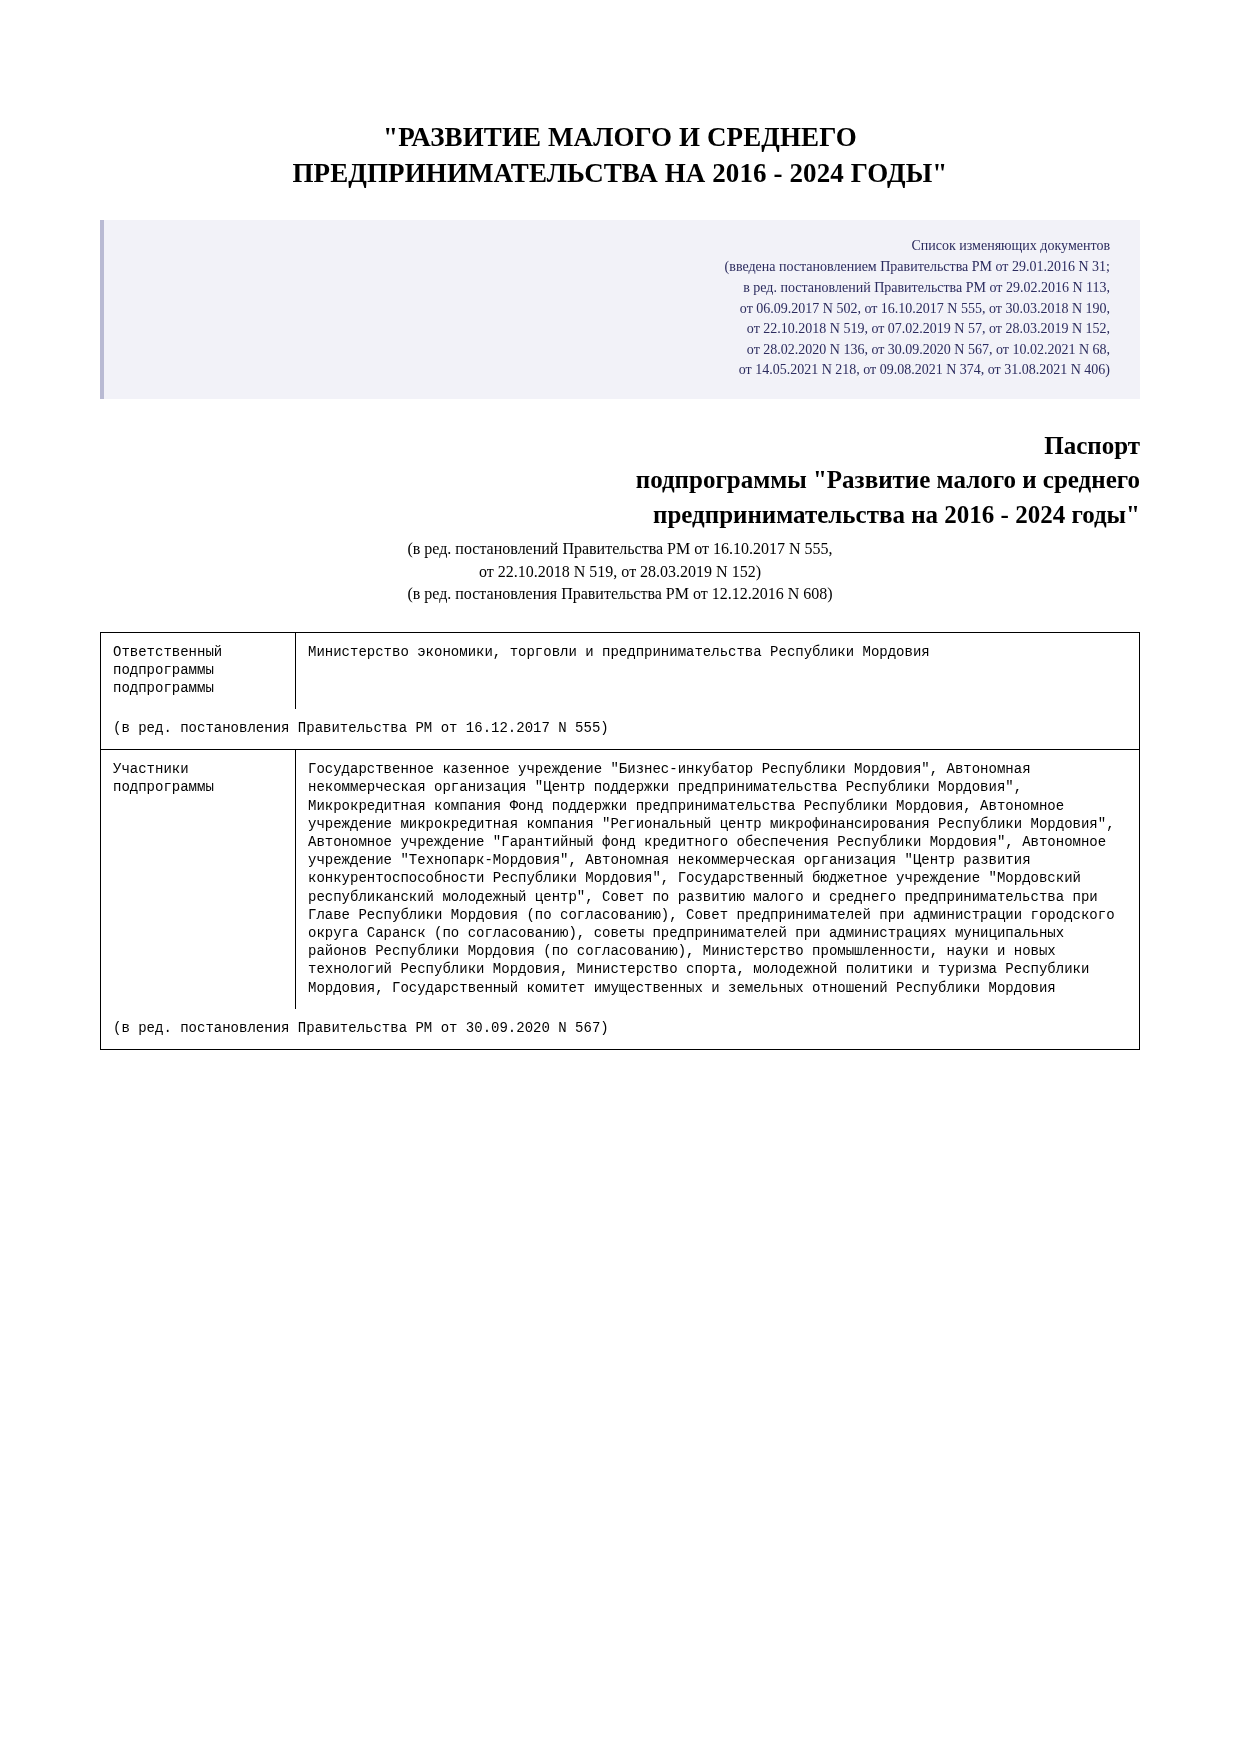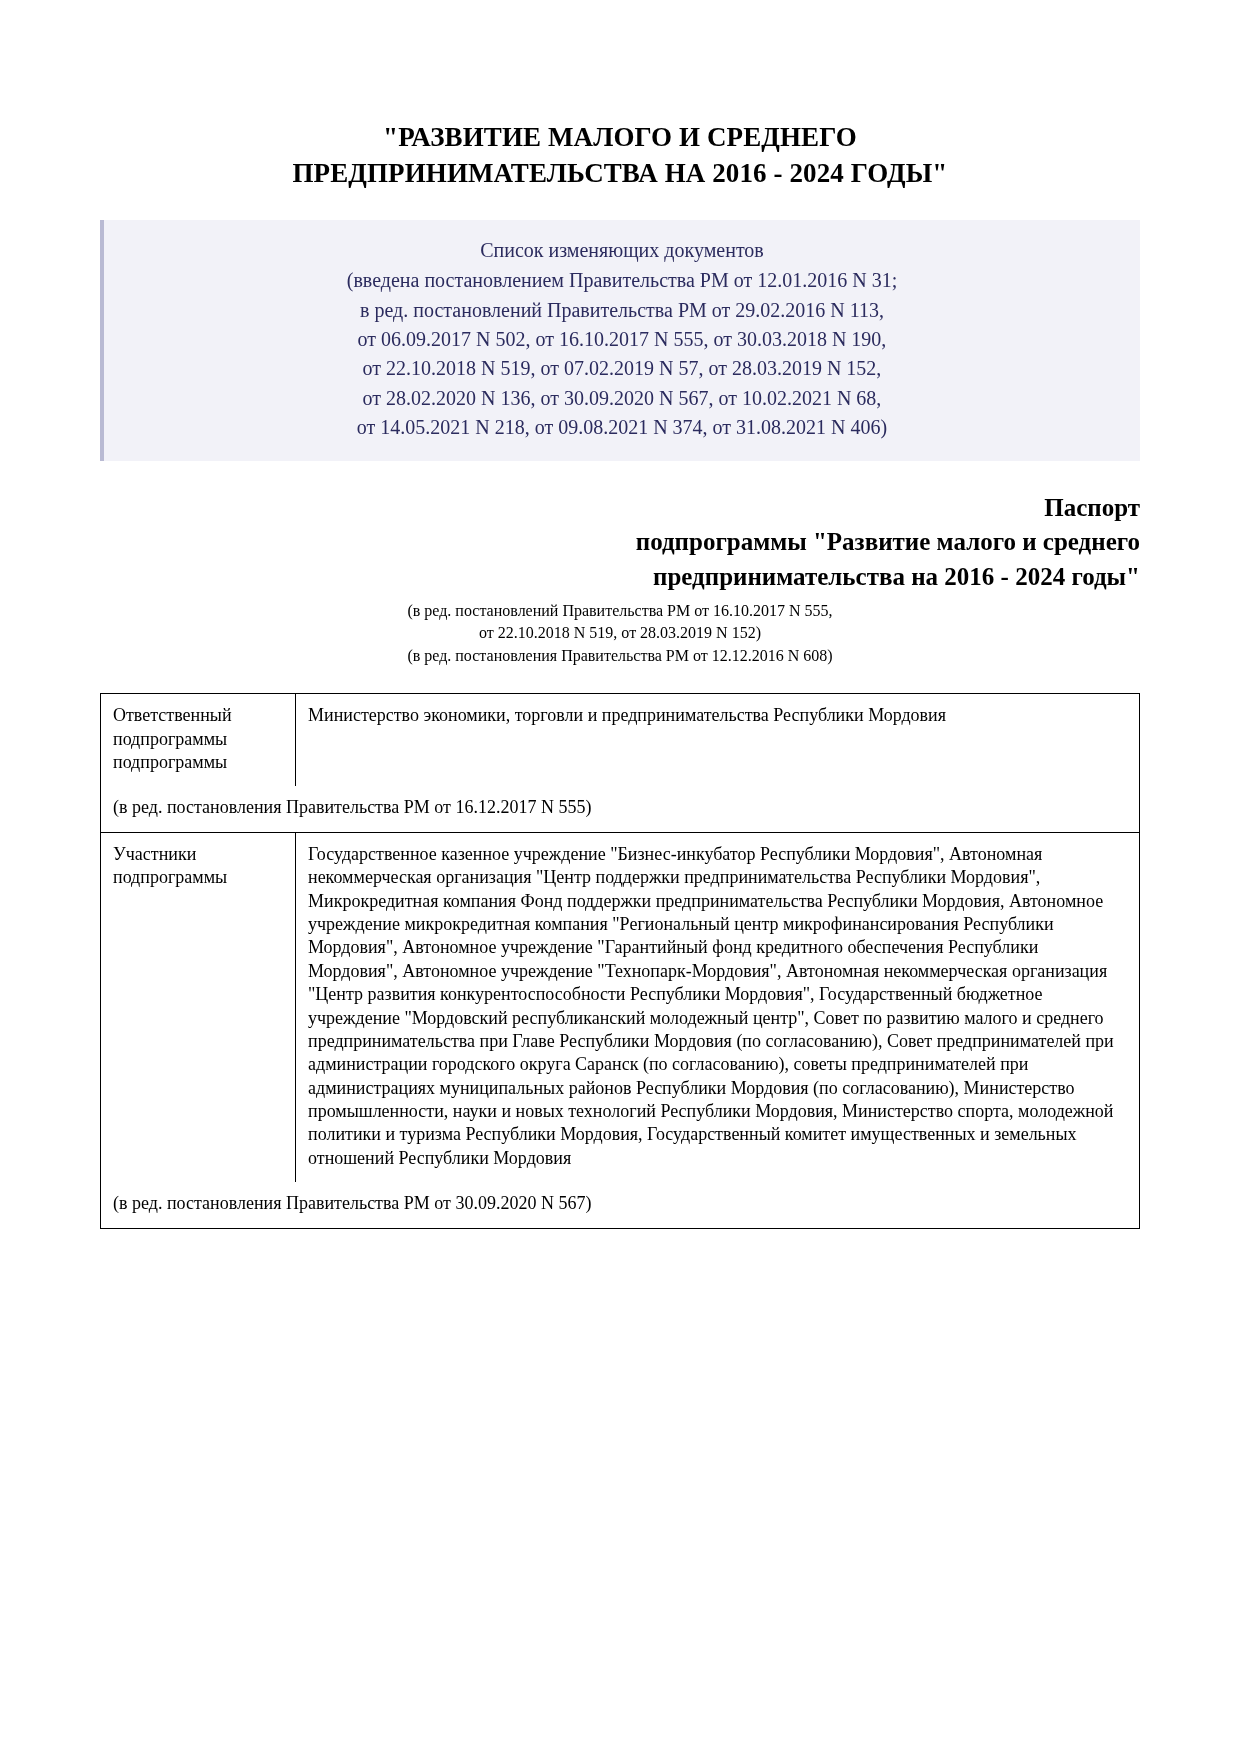--- a/index.html
+++ b/index.html
@@ -35,23 +35,23 @@
     padding: 0 40px;
   }
   .doc-title .line { display: block; }
 
   
   .changes-box {
     background: #f2f2f8;
     border-left: 4px solid #b9bad3;
     padding: 16px 30px 18px 30px;
     margin: 0 0 30px 0;
-    text-align: center;
+    text-align: right;
     color: #2b2b5e;
-    font-size: 20px;
+    font-size: 14px;
     line-height: 1.47;
   }
   .changes-box .cb-line { display: block; white-space: nowrap; }
   .changes-box .cb-title { display: block; margin-bottom: 1px; }
 
   
   .passport {
     text-align: right;
     margin: 0 0 6px 0;
   }
@@ -67,22 +67,23 @@
     line-height: 1.40;
     margin: 0 0 26px 0;
   }
   .passport-ed .ed-line { display: block; }
 
   
   table.passport-table {
     width: 100%;
     border-collapse: collapse;
     table-layout: fixed;
-    font-size: 18px;
+    font-size: 14px;
     line-height: 1.30;
+    font-family: Liberation Mono, monospace;
   }
   table.passport-table td {
     border: 1px solid #000000;
     vertical-align: top;
     padding: 10px 12px 12px 12px;
   }
   td.label-cell {
     width: 170px;
     border-right: 1px solid #000000;
   }
@@ -110,21 +111,21 @@
 
 <div class="page">
 
   <h1 class="doc-title">
     <span class="line">"РАЗВИТИЕ МАЛОГО И СРЕДНЕГО</span>
     <span class="line">ПРЕДПРИНИМАТЕЛЬСТВА НА 2016 - 2024 ГОДЫ"</span>
   </h1>
 
   <div class="changes-box" style="background: rgb(242, 242, 248); border-left-color: rgb(185, 186, 211); color: rgb(43, 43, 94);">
     <span class="cb-title">Список изменяющих документов</span>
-    <span class="cb-line">(введена постановлением Правительства РМ от 12.01.2016 N 31;</span>
+    <span class="cb-line">(введена постановлением Правительства РМ от 29.01.2016 N 31;</span>
     <span class="cb-line">в ред. постановлений Правительства РМ от 29.02.2016 N 113,</span>
     <span class="cb-line">от 06.09.2017 N 502, от 16.10.2017 N 555, от 30.03.2018 N 190,</span>
     <span class="cb-line">от 22.10.2018 N 519, от 07.02.2019 N 57, от 28.03.2019 N 152,</span>
     <span class="cb-line">от 28.02.2020 N 136, от 30.09.2020 N 567, от 10.02.2021 N 68,</span>
     <span class="cb-line">от 14.05.2021 N 218, от 09.08.2021 N 374, от 31.08.2021 N 406)</span>
   </div>
 
   <div class="passport">
     <span class="p-main">Паспорт</span>
     <span class="p-main">подпрограммы "Развитие малого и среднего</span>

